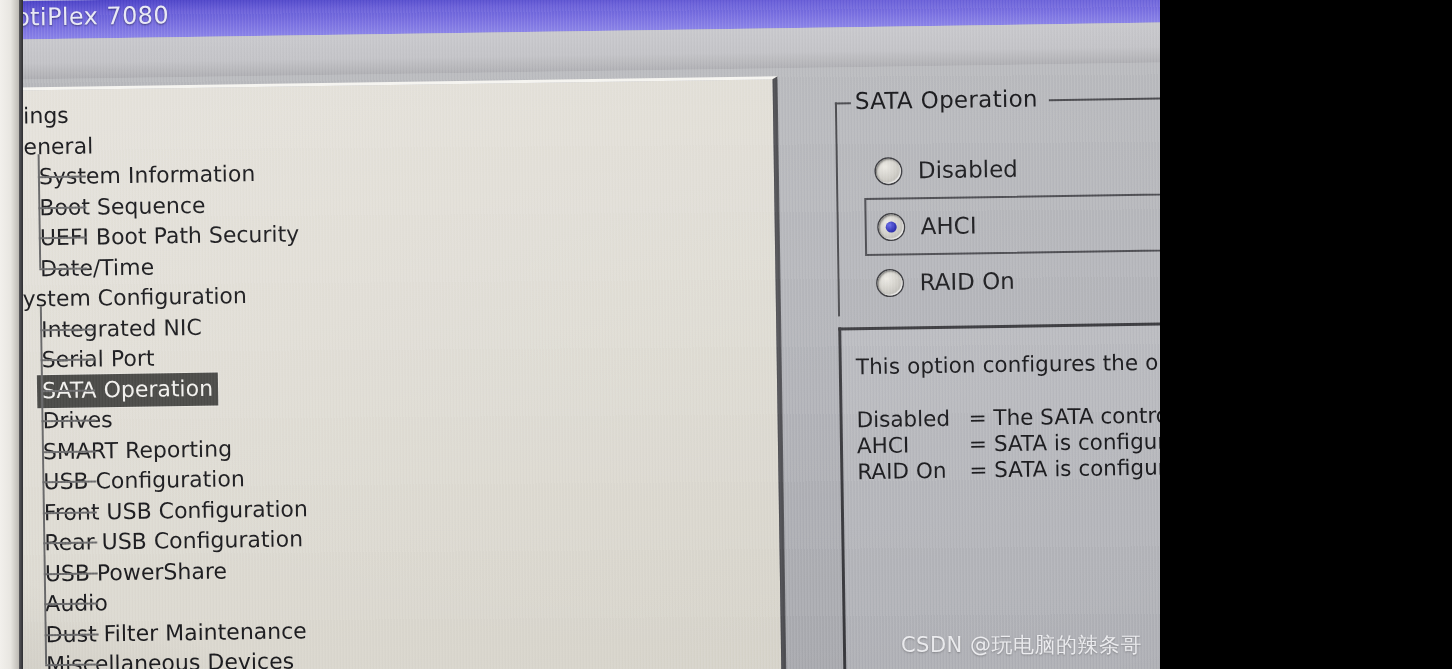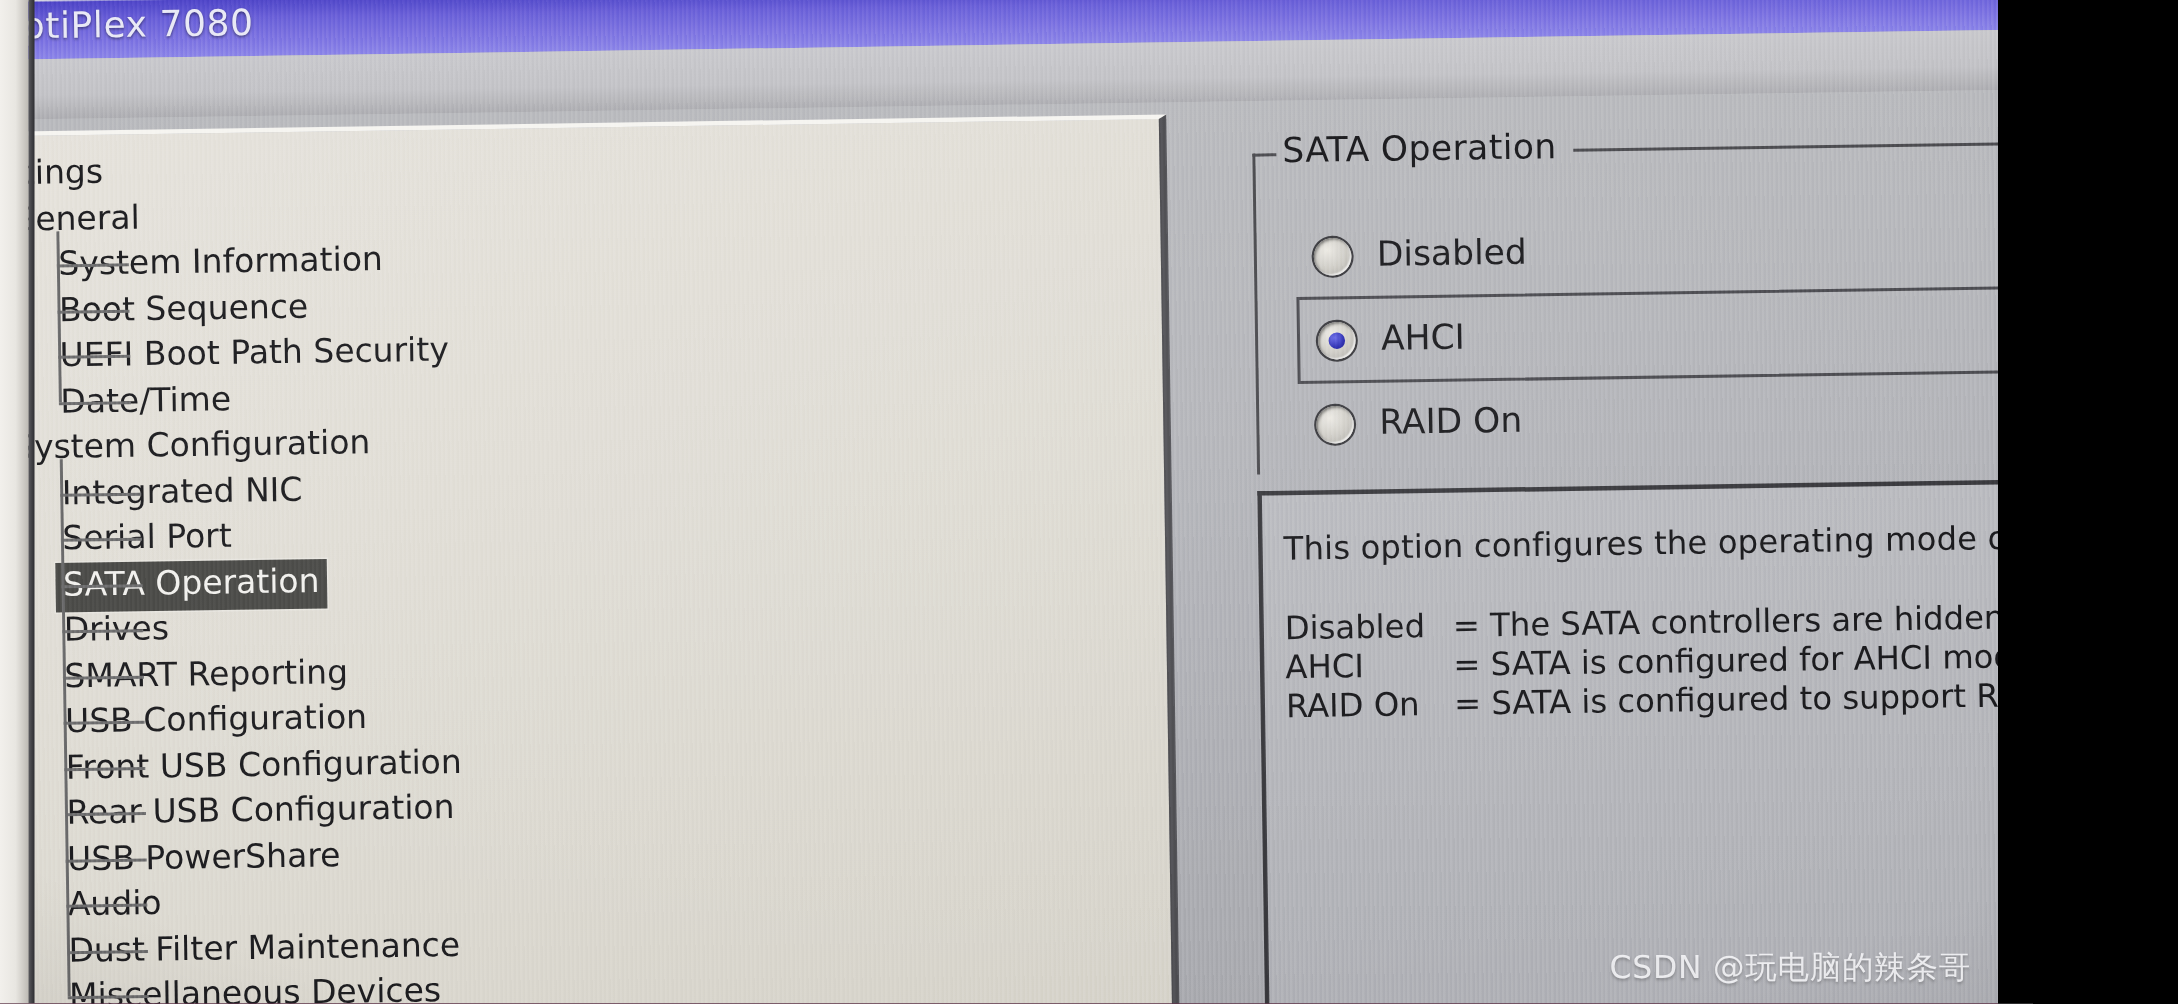--- a/index.html
+++ b/index.html
@@ -8,24 +8,24 @@
   html, body {
     width: 1452px;
     height: 669px;
     overflow: hidden;
     background: #000;
     font-family: "DejaVu Sans", sans-serif;
   }
 
   #photo {
     position: relative;
-    width: 1332px;
+    width: 1160px;
     height: 669px;
     overflow: hidden;
-    background: #ec4899;
+    background: #0369a1;
   }
 
   
   .bezel-left {
     position: absolute;
     left: 0; top: 0;
     width: 19px; height: 669px;
     background: linear-gradient(90deg,#f2f0ec 0%, #e8e6e1 55%, #bdbab4 100%);
     z-index: 60;
   }

